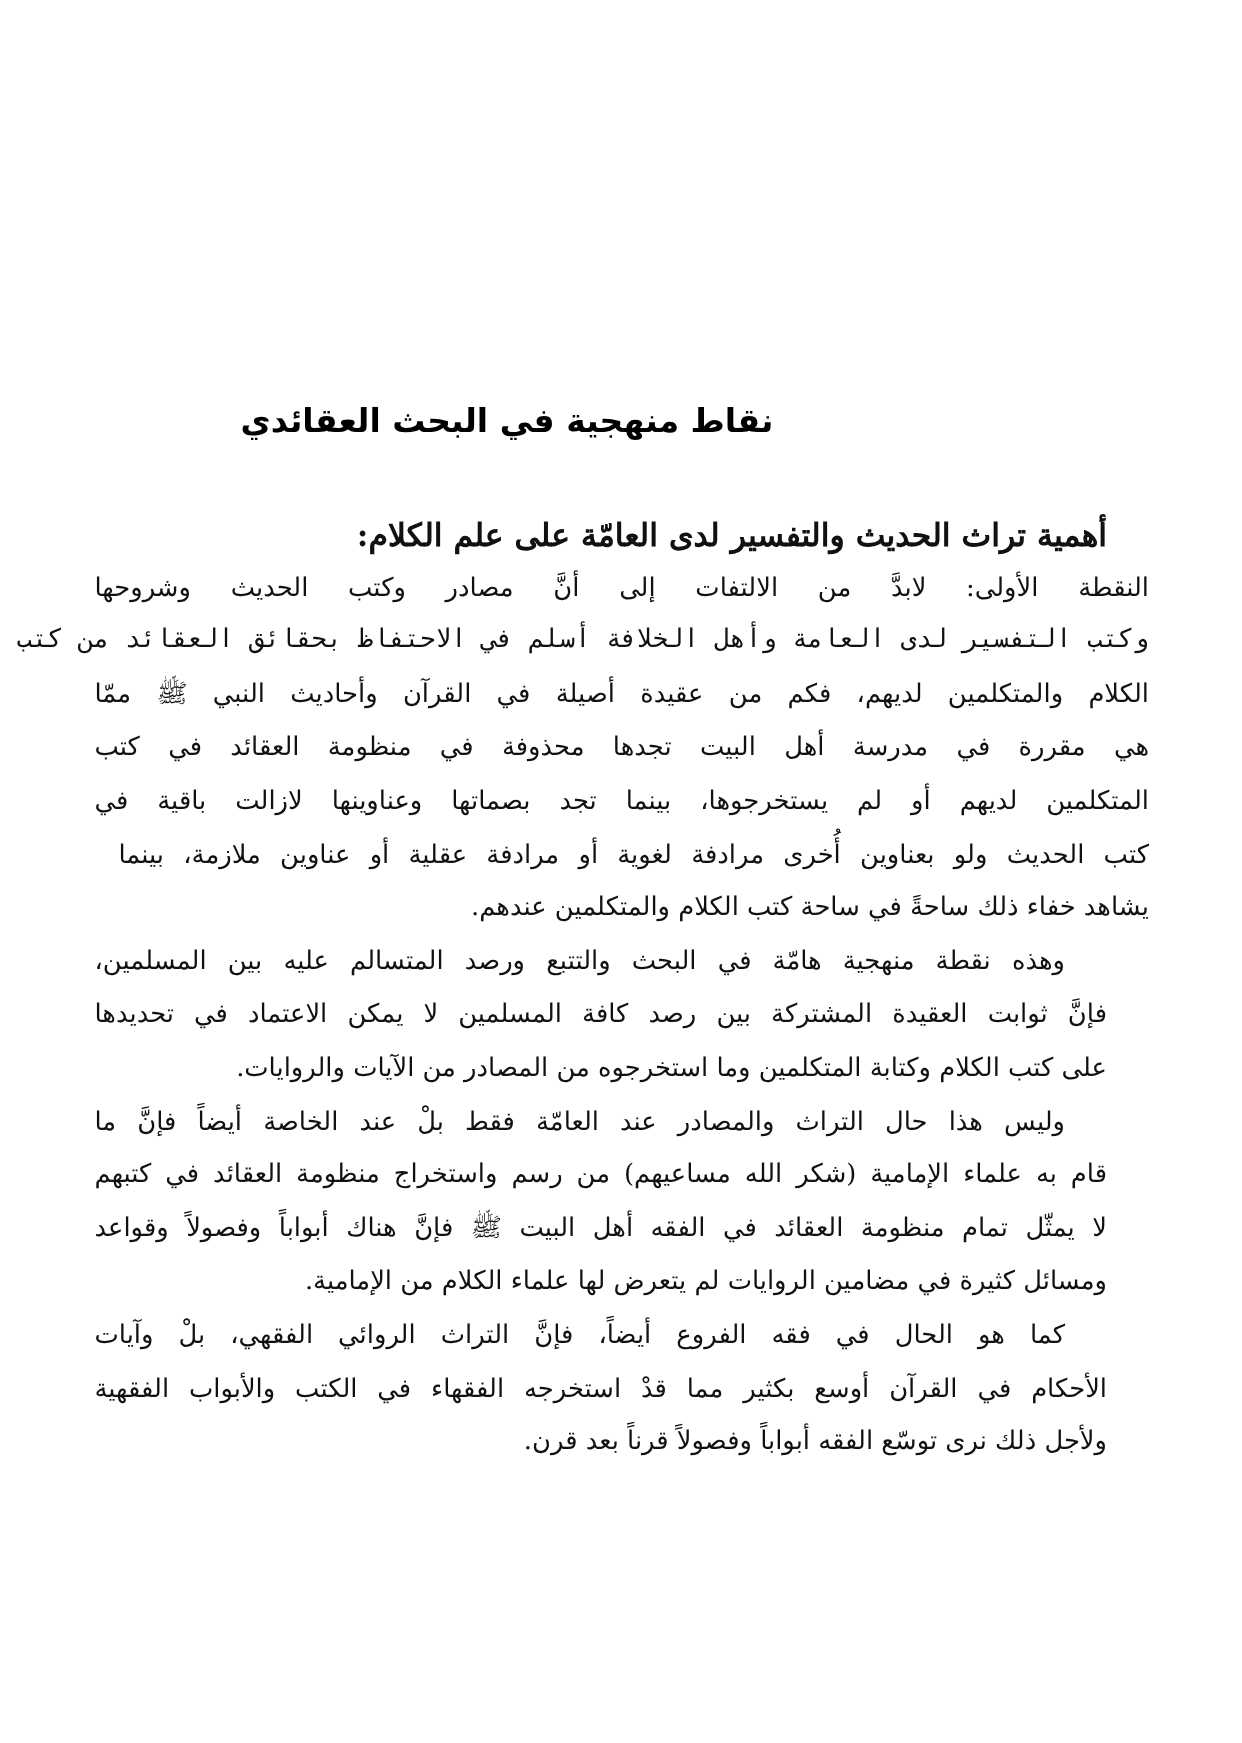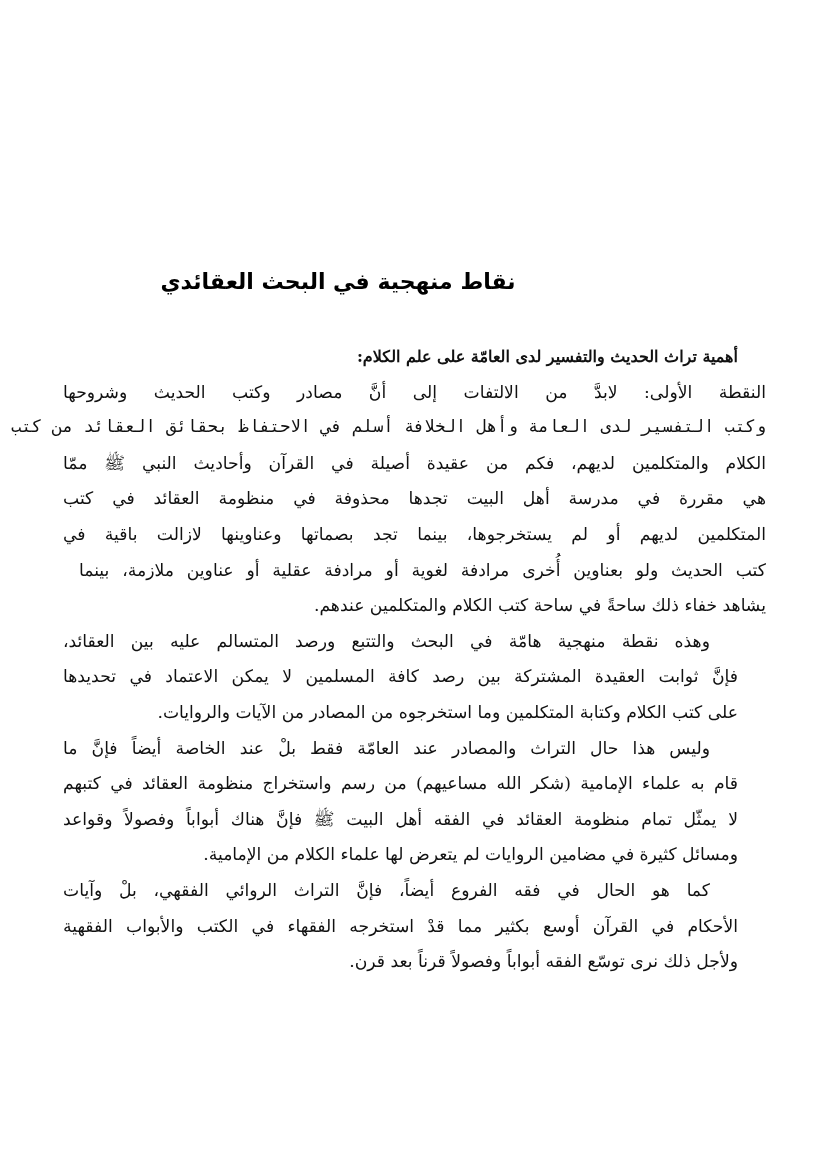--- a/index.html
+++ b/index.html
@@ -45,21 +45,21 @@
       text-align-last: right;
       font-family: "DejaVu Serif", serif;
       font-size: 17.2px;
       line-height: 35.6px;
       color: #111111;
     }
     .section-heading {
       margin: 0;
       padding-right: 28px;
       font-weight: bold;
-      font-size: 16px;
+      font-size: 21px;
       line-height: 35.6px;
       text-align: right;
     }
     .para {
       margin: 0;
       text-indent: 0;
     }
     .para.indented {
       text-indent: 28px;
     }
@@ -87,21 +87,21 @@
       <span class="line" style="display: block;">النقطة الأولى: لابدَّ من الالتفات إلى أنَّ مصادر وكتب الحديث وشروحها</span>
       <span class="line" style="display: block; font-family: Liberation Mono, monospace;">وكتب التفسير لدى العامة وأهل الخلافة أسلم في الاحتفاظ بحقائق العقائد من كتب</span>
       <span class="line" style="display: block;">الكلام والمتكلمين لديهم، فكم من عقيدة أصيلة في القرآن وأحاديث النبي ﷺ ممّا</span>
       <span class="line" style="display: block;">هي مقررة في مدرسة أهل البيت تجدها محذوفة في منظومة العقائد في كتب</span>
       <span class="line" style="display: block;">المتكلمين لديهم أو لم يستخرجوها، بينما تجد بصماتها وعناوينها لازالت باقية في</span>
       <span class="line" style="display: block; margin-left: 16px;">كتب الحديث ولو بعناوين أُخرى مرادفة لغوية أو مرادفة عقلية أو عناوين ملازمة، بينما</span>
       <span class="line last" style="display: block;">يشاهد خفاء ذلك ساحةً في ساحة كتب الكلام والمتكلمين عندهم.</span>
     </div>
 
     <div class="para indented">
-      <span class="line" style="padding-right: 28px; display: block;">وهذه نقطة منهجية هامّة في البحث والتتبع ورصد المتسالم عليه بين العقائد،</span>
+      <span class="line" style="padding-right: 28px; display: block;">وهذه نقطة منهجية هامّة في البحث والتتبع ورصد المتسالم عليه بين المسلمين،</span>
       <span class="line" style="display: block;">فإنَّ ثوابت العقيدة المشتركة بين رصد كافة المسلمين لا يمكن الاعتماد في تحديدها</span>
       <span class="line last" style="display: block;">على كتب الكلام وكتابة المتكلمين وما استخرجوه من المصادر من الآيات والروايات.</span>
     </div>
 
     <div class="para indented">
       <span class="line" style="padding-right: 28px; display: block;">وليس هذا حال التراث والمصادر عند العامّة فقط بلْ عند الخاصة أيضاً فإنَّ ما</span>
       <span class="line" style="display: block;">قام به علماء الإمامية (شكر الله مساعيهم) من رسم واستخراج منظومة العقائد في كتبهم</span>
       <span class="line" style="display: block;">لا يمثّل تمام منظومة العقائد في الفقه أهل البيت ﷺ فإنَّ هناك أبواباً وفصولاً وقواعد</span>
       <span class="line last" style="display: block;">ومسائل كثيرة في مضامين الروايات لم يتعرض لها علماء الكلام من الإمامية.</span>
     </div>

